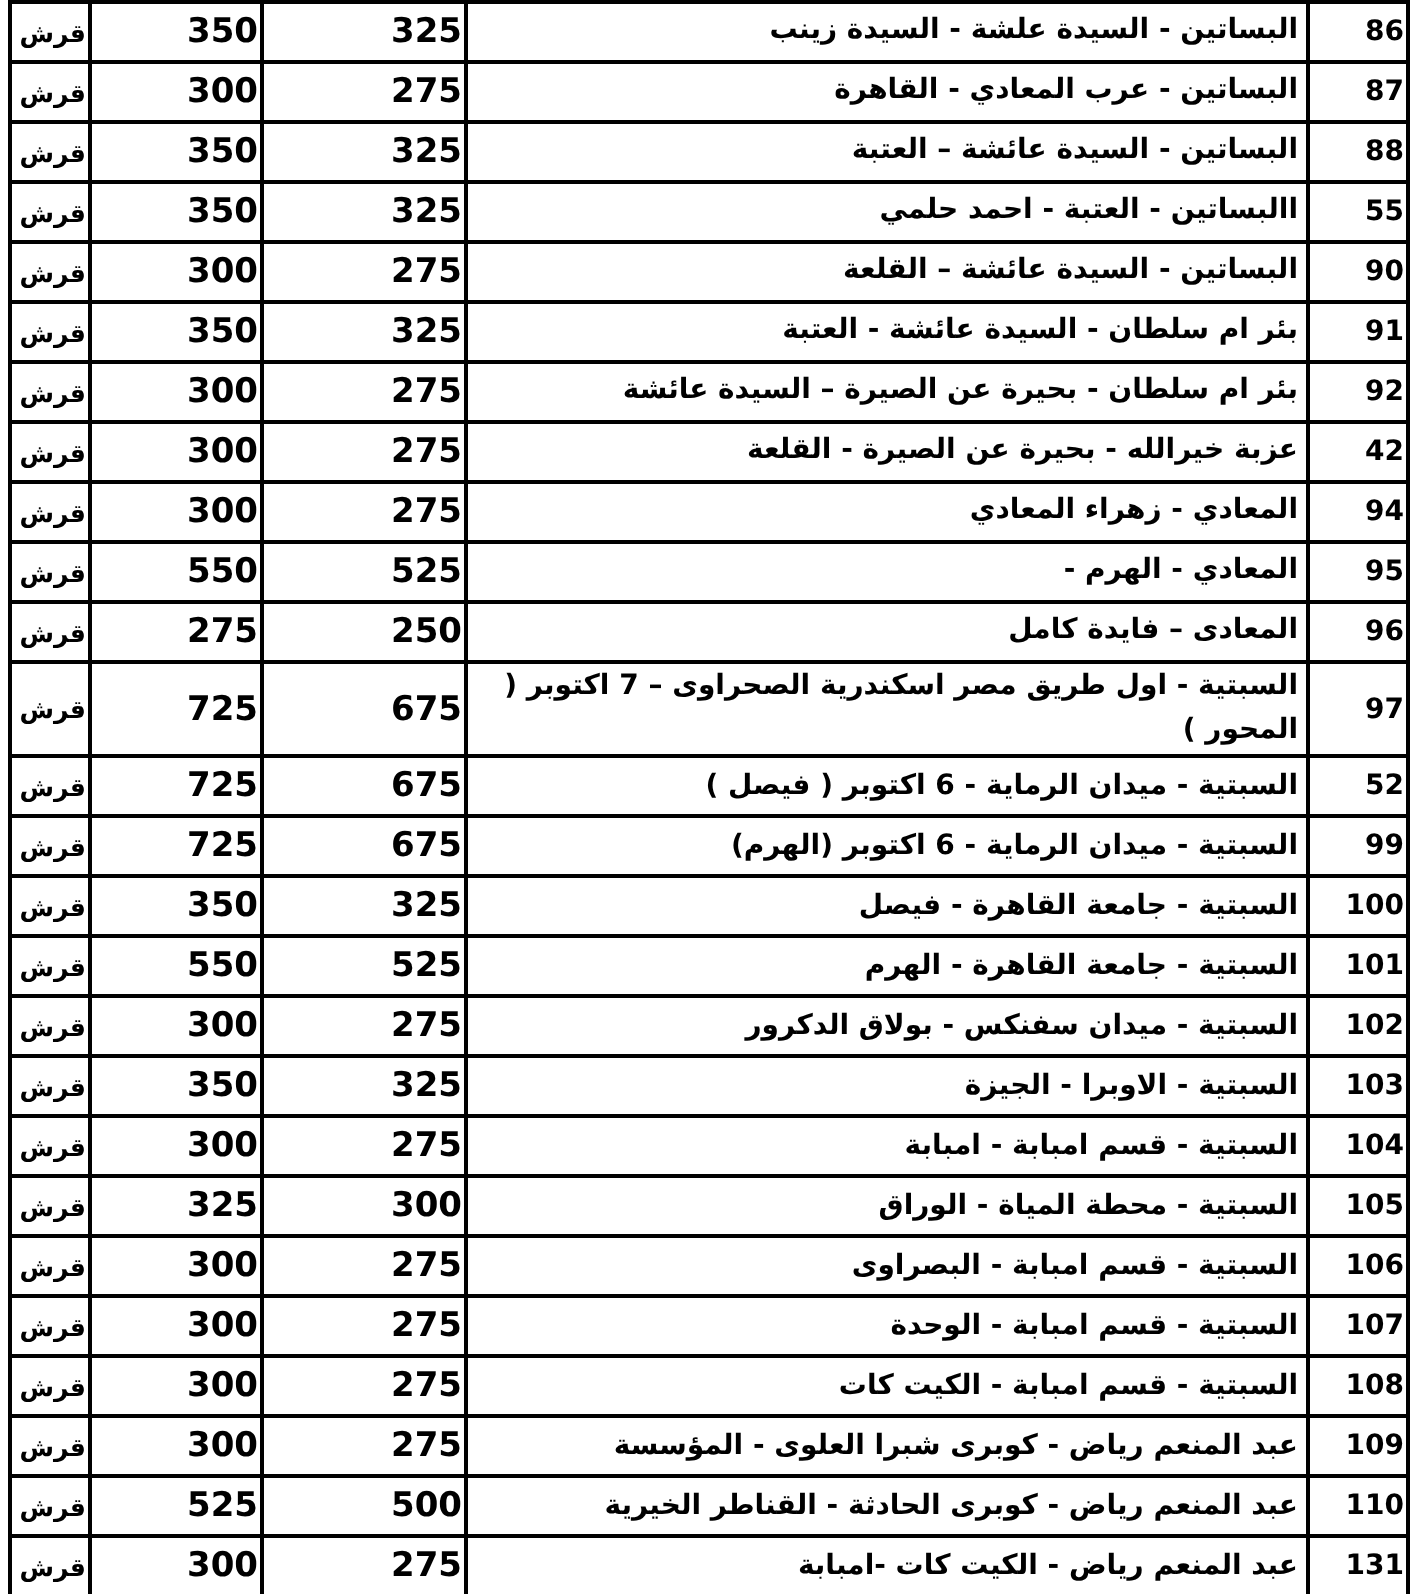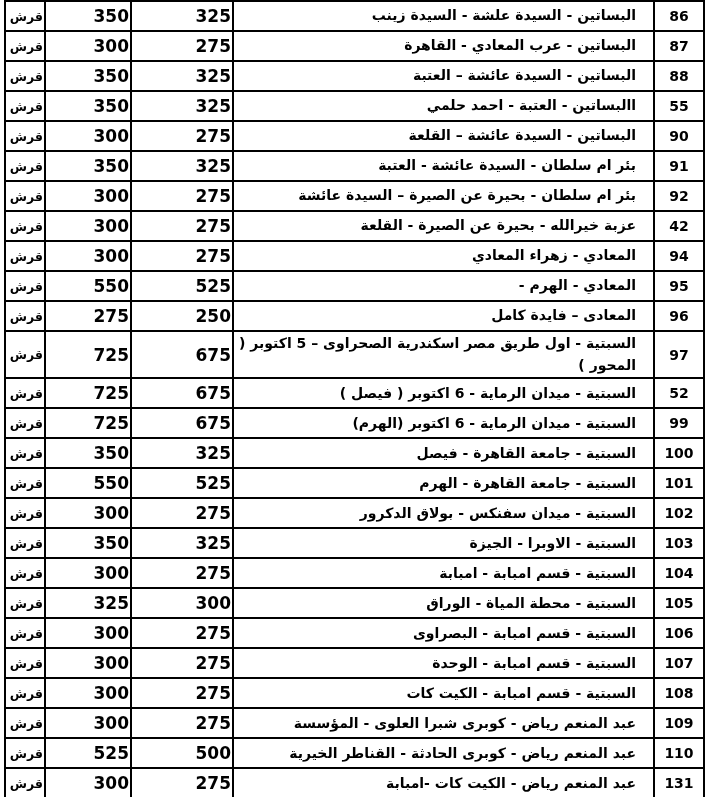--- a/index.html
+++ b/index.html
@@ -19,27 +19,27 @@
     color: #000000;
   }
   table.fare-table td {
     border: 2px solid #000000;
     height: 26px;
     vertical-align: middle;
     overflow: hidden;
     background: #ffffff;
   }
   td.cell-no {
-    text-align: center;
+    text-align: right;
     font-size: 14px;
     letter-spacing: 0px;
   }
   td.cell-route {
     text-align: right;
-    padding-right: 17px;
+    padding-right: 4px;
     padding-left: 4px;
     font-size: 14px;
     line-height: 1.55;
   }
   td.cell-fare {
     text-align: right;
     font-size: 17px;
   }
   td.cell-unit {
     text-align: right;
@@ -131,21 +131,21 @@
   </tr>
       <tr>
     <td class="cell-no">96</td>
     <td class="cell-route">المعادى – فايدة كامل</td>
     <td class="cell-fare">250</td>
     <td class="cell-fare">275</td>
     <td class="cell-unit">قرش</td>
   </tr>
       <tr>
     <td class="cell-no">97</td>
-    <td class="cell-route">السبتية - اول طريق مصر اسكندرية الصحراوى – 5 اكتوبر ( المحور )</td>
+    <td class="cell-route">السبتية - اول طريق مصر اسكندرية الصحراوى – 7 اكتوبر ( المحور )</td>
     <td class="cell-fare">675</td>
     <td class="cell-fare">725</td>
     <td class="cell-unit">قرش</td>
   </tr>
       <tr>
     <td class="cell-no">52</td>
     <td class="cell-route">السبتية - ميدان الرماية - 6 اكتوبر ( فيصل )</td>
     <td class="cell-fare">675</td>
     <td class="cell-fare">725</td>
     <td class="cell-unit">قرش</td>

